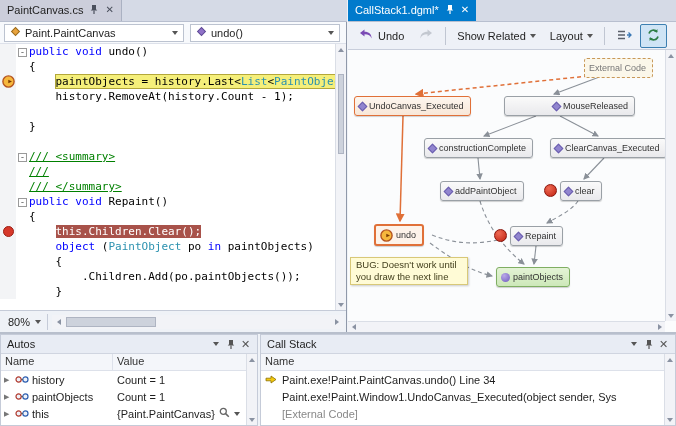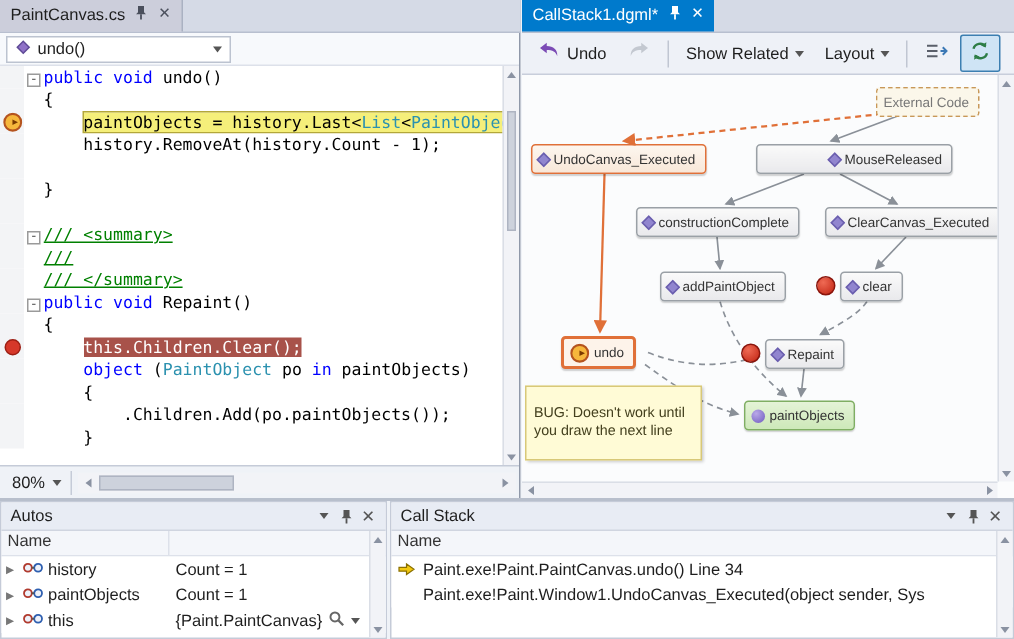--- a/index.html
+++ b/index.html
@@ -69,21 +69,21 @@
 
   .node { position:absolute; height:20px; padding:0 6px 0 4px; border:1px solid #9aa0a6; border-radius:3px; background:linear-gradient(#fafafa,#e9e9ec); font-size:9px; color:#333; display:flex; align-items:center; gap:3px; box-shadow:0 1px 1px rgba(0,0,0,.18); white-space:nowrap; }
   .node.orange { border-color:#e07038; background:linear-gradient(#fdf6ef,#f8e7d8); }
   .node.undo { height:22px; border:2px solid #e07038; background:#fdf3ea; }
   .node.green { background:linear-gradient(#e4f3d6,#cde8b9); border-color:#7fae62; }
   .node.external { background:#fbf7ea; border:1px dashed #c89858; color:#777; box-shadow:none; }
   .nicon.diamond { width:7px; height:7px; background:#9185cf; border:1px solid #6b5fae; transform:rotate(45deg); flex:none; }
   .nicon.sphere { width:9px; height:9px; border-radius:50%; background:radial-gradient(circle at 35% 30%, #b9a8e8, #6f5bbf); flex:none; }
   .nicon.event { flex:none; display:flex; }
   .reddot { position:absolute; width:13px; height:13px; border-radius:50%; background:radial-gradient(circle at 35% 30%, #ef6a54, #c02312); border:1px solid #8a150c; }
-  .dg-note { position:absolute; background:#fffbd6; border:1px solid #d8c878; box-shadow:1px 1px 2px rgba(0,0,0,.2); padding:12px 5px; font-size:9.5px; color:#44401e; width:118px; line-height:1.25; }
+  .dg-note { position:absolute; background:#fffbd6; border:1px solid #d8c878; box-shadow:1px 1px 2px rgba(0,0,0,.2); padding:1px 5px; font-size:9.5px; color:#44401e; width:118px; line-height:1.25; }
   .dg-vscroll { right:0; top:50px; bottom:11px; }
   .dg-hscroll { position:absolute; left:0; right:11px; bottom:0; height:11px; background:#f2f3f7; border-top:1px solid #dadee6; display:flex; justify-content:space-between; align-items:center; }
   .dg-hscroll .sb-btn { width:11px; height:11px; }
 
   
   .bottom { position:absolute; left:0; top:332px; width:676px; height:94px; background:#eff2f7; border-top:2px solid #b8bfcc; }
   .panel { position:absolute; top:0; bottom:0; background:#fff; border:1px solid #c5cbd8; }
   .autos-panel { left:0; width:258px; }
   .cs-panel { left:260px; right:0; }
   .panel-title { height:19px; background:#e8ecf4; display:flex; align-items:center; padding:0 4px 0 6px; border-bottom:1px solid #d0d5e0; }
@@ -112,20 +112,27 @@
         <span>PaintCanvas.cs</span>
         <span class="pin"><svg width="10" height="11" viewBox="0 0 10 11">
               <path d="M3 1 h4 v4.2 l1.3 1.3 H1.7 L3 5.2 Z" fill="currentColor"></path>
               <path d="M5 6.5 v3.5" stroke="currentColor" stroke-width="1.2"></path>
             </svg></span>
         <span class="close">✕</span>
       </div>
     </div>
 
     <div class="navbar">
+      <div class="navdrop classdrop">
+        <span><svg width="11" height="11" viewBox="0 0 11 11">
+              <rect x="2.7" y="2.7" width="5.6" height="5.6" transform="rotate(45 5.5 5.5)" fill="#e8a33d" stroke="#9a6a1a"></rect>
+            </svg></span>
+        <span class="lbl">Paint.PaintCanvas</span>
+        <span class="chev"></span>
+      </div>
       <div class="navdrop methoddrop">
         <span><svg width="11" height="11" viewBox="0 0 11 11">
               <rect x="2.7" y="2.7" width="5.6" height="5.6" transform="rotate(45 5.5 5.5)" fill="#9072c8" stroke="#5f4a96"></rect>
             </svg></span>
         <span class="lbl">undo()</span>
         <span class="chev"></span>
       </div>
     </div>
 
     <div class="code-area">
@@ -329,20 +336,21 @@
         <span class="ticon">
             <svg width="10" height="11" viewBox="0 0 10 11">
               <path d="M3 1 h4 v4.2 l1.3 1.3 H1.7 L3 5.2 Z" fill="currentColor"></path>
               <path d="M5 6.5 v3.5" stroke="currentColor" stroke-width="1.2"></path>
             </svg>
           </span>
         <span class="ticon">✕</span>
       </div>
       <div class="grid-head">
         <div class="hc" style="width:112px;">Name</div>
+        <div class="hc" style="flex:1;">Value</div>
       </div>
       <div class="rows">
           <div class="grid-row">
             <div class="cell name-cell">
               <span class="exp">▶</span>
               <span><svg width="14" height="9" viewBox="0 0 14 9">
                   <circle cx="3.6" cy="4.5" r="2.6" fill="#eef2fa" stroke="#b03a2e" stroke-width="1.2"></circle>
                   <circle cx="10.4" cy="4.5" r="2.6" fill="#eef2fa" stroke="#2e5fb0" stroke-width="1.2"></circle>
                   <path d="M6.2 4.5 h1.6" stroke="#555" stroke-width="1.2"></path>
                 </svg></span>
@@ -419,20 +427,24 @@
               <svg width="12" height="11" viewBox="0 0 12 11">
                 <path d="M1 4.2 h5 V2 L11 5.5 L6 9 V6.8 H1 Z" fill="#f2c80f" stroke="#8a7000" stroke-width="0.8"></path>
               </svg>
             </span>
             <span class="cs-text">Paint.exe!Paint.PaintCanvas.undo() Line 34</span>
           </div>
           <div class="cs-row">
             <span class="cs-icn"></span>
             <span class="cs-text">Paint.exe!Paint.Window1.UndoCanvas_Executed(object sender, Sys</span>
           </div>
+          <div class="cs-row dim">
+            <span class="cs-icn"></span>
+            <span class="cs-text">[External Code]</span>
+          </div>
         </div>
       <div class="vscroll">
         <span class="sb-btn">
             <span class="tri-u"></span>
           </span>
         <span class="sb-btn">
             <span class="tri-d"></span>
           </span>
       </div>
     </div>

